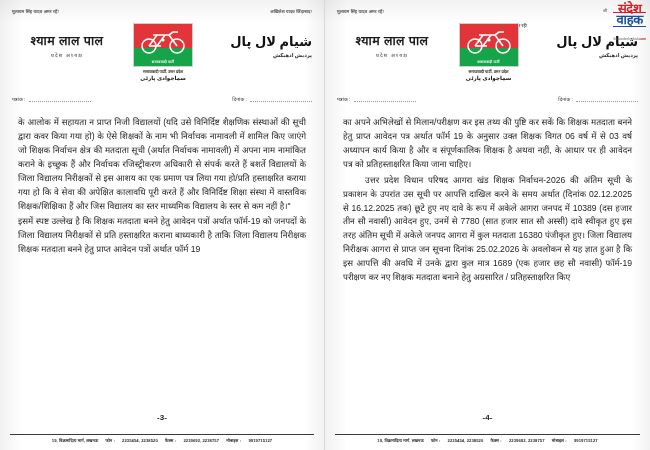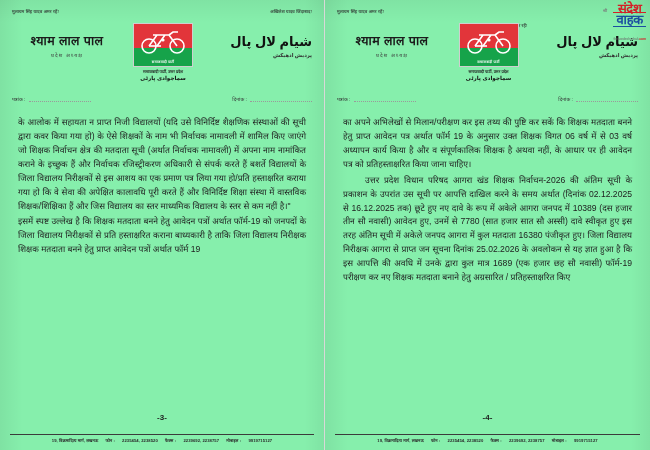--- a/index.html
+++ b/index.html
@@ -6,21 +6,21 @@
   body{
     width:650px;height:450px;overflow:hidden;
     background:#cfcfcf;
     font-family:"Liberation Sans","DejaVu Sans",sans-serif;
   }
   .spread{display:flex;width:650px;height:450px;}
 
   .page{
     position:relative;
     width:325px;height:450px;
-    background:#86efac;
+    background:#ffffff;
     box-sizing:border-box;
     overflow:hidden;
   }
   .page.left{border-right:1px solid #d8d8d8;}
   .page::after{
     content:"";position:absolute;inset:0;pointer-events:none;
     background:
       linear-gradient(to right, rgba(0,0,0,0.055), rgba(0,0,0,0) 7%),
       linear-gradient(to left, rgba(0,0,0,0.05), rgba(0,0,0,0) 6%),
       linear-gradient(to bottom, rgba(0,0,0,0.05), rgba(0,0,0,0) 5%);

